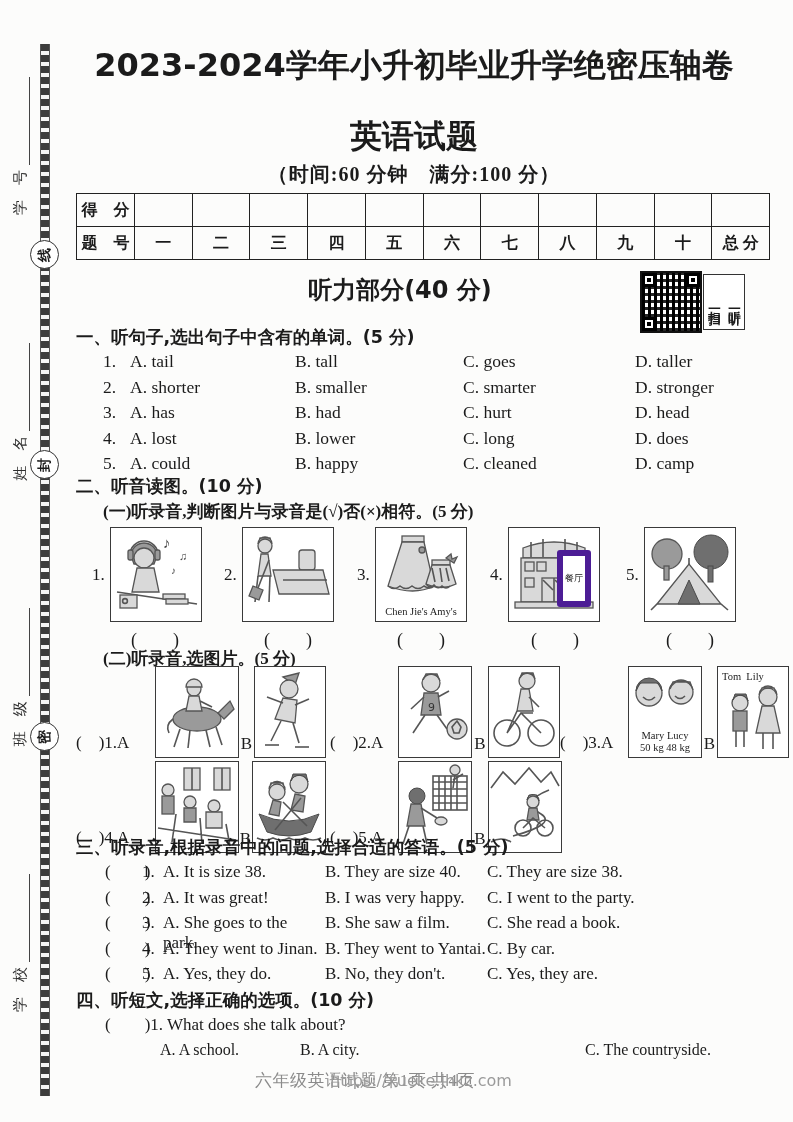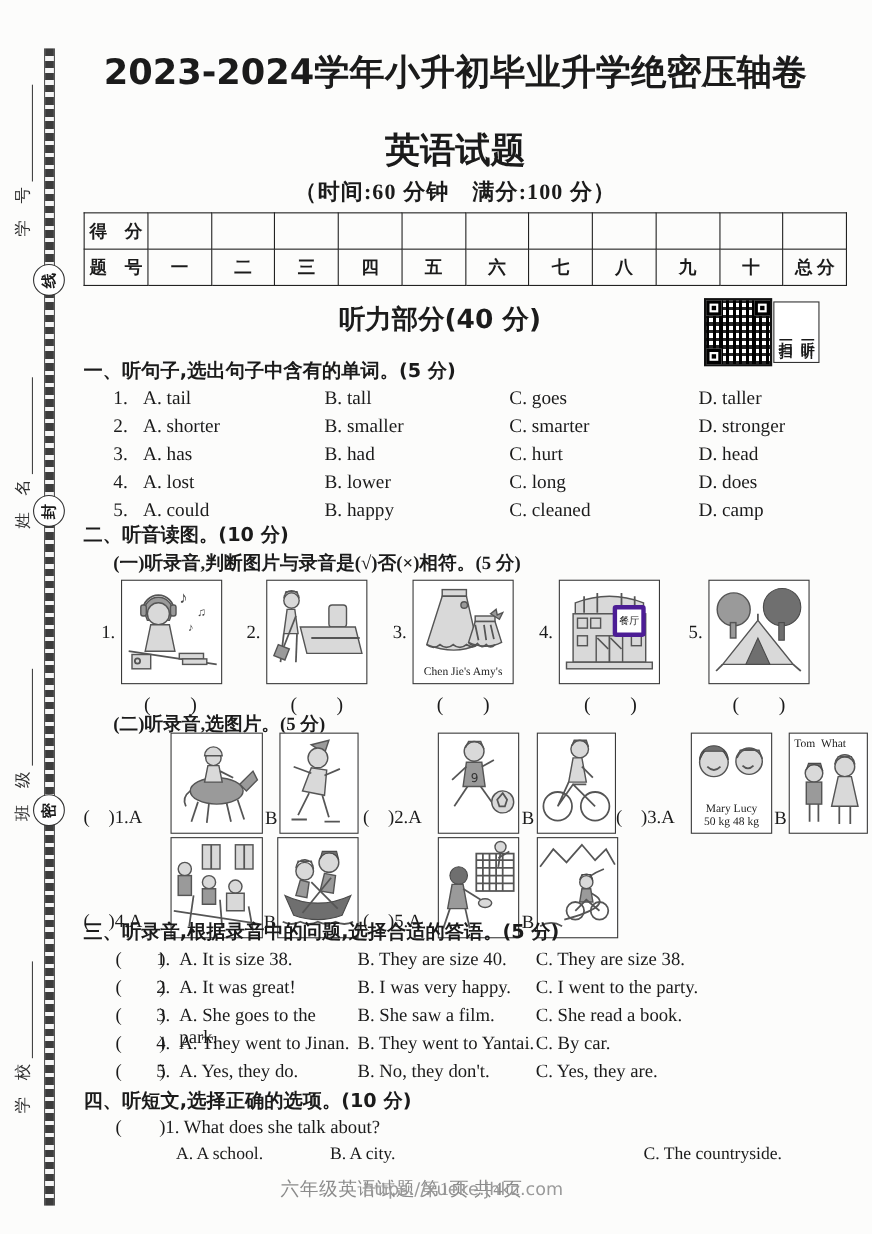--- a/index.html
+++ b/index.html
@@ -60,21 +60,21 @@
   .p1-item{position:absolute;top:527px;display:flex;align-items:center;}
   .p1-num{font-size:17px;width:18px;}
   .p1-box{width:90px;height:93px;}
   .p1-bracket{position:absolute;top:628px;width:90px;text-align:center;font-size:18px;}
   .p2-group{position:absolute;display:flex;align-items:flex-end;font-size:17px;}
   .p2-prefix{padding-bottom:4px;white-space:nowrap;}
   .p2-blabel{padding-bottom:4px;text-align:center;}
   .p2-box{height:90px;}
   .cap{position:absolute;left:0;right:0;text-align:center;font-size:10.5px;line-height:12px;
     font-family:"Liberation Serif",serif;color:#222;}
-  .sign{position:absolute;font-size:9px;background:#fff;border:4px solid #4c1d95;padding:4px 2px;border-radius:3px;}
+  .sign{position:absolute;font-size:9px;background:#fff;border:6px solid #4c1d95;padding:16px 2px;border-radius:3px;}
   svg{display:block;}
   .ill{stroke:#555;fill:none;stroke-width:1.6;}
   .fillA{fill:#d9d9d9;stroke:#555;stroke-width:1.3;}
   .fillB{fill:#9a9a9a;stroke:#555;stroke-width:1.3;}
   .fillC{fill:#6f6f6f;stroke:#4a4a4a;stroke-width:1;}
   
   .s4-q{position:absolute;left:105px;top:1013px;font-size:17px;}
   .s4-opts{position:absolute;left:160px;top:1041px;width:620px;font-size:16px;}
   .s4-opts .b{position:absolute;left:140px;}
   .s4-opts .c{position:absolute;left:425px;}
@@ -389,21 +389,21 @@
         <path class="fillC" d="M15 33 a8 8 0 0 1 15 1 l-2-7 h-11 z"></path>
       <rect class="fillB" x="15" y="44" width="14" height="20"></rect>
       <line class="ill" x1="18" y1="64" x2="18" y2="80"></line>
         <line class="ill" x1="26" y1="64" x2="26" y2="80"></line>
       <circle class="fillA" cx="50" cy="30" r="9"></circle>
         <path class="fillB" d="M41 28 a9 9 0 0 1 18 0 l-3-7 h-12 z"></path>
       <path class="fillA" d="M44 39 L38 66 L62 66 L56 39 Z"></path>
       <line class="ill" x1="45" y1="66" x2="45" y2="82"></line>
         <line class="ill" x1="55" y1="66" x2="55" y2="82"></line>
     </svg>
-    <div class="cap" style="top:4px;text-align:left;padding:0 4px"><span>Tom</span>&nbsp;&nbsp;<span>What</span></div>
+    <div class="cap" style="top:4px;text-align:left;padding:0 4px"><span>Tom</span>&nbsp;&nbsp;<span>Lily</span></div>
   </div>
 </div>
 
 <div class="p2-group" style="left:76px;top:761px">
   <span class="p2-prefix" style="width:79px"><span>(　)</span><span>4.</span><span>A</span></span>
   <div class="pic-box p2-box" style="width:82px">
     <svg viewBox="0 0 82 90" width="82" height="90">
       <rect class="fillA" x="28" y="6" width="16" height="22"></rect>
         <rect class="fillA" x="58" y="6" width="16" height="22"></rect>
       <line class="ill" x1="36" y1="6" x2="36" y2="28"></line>

